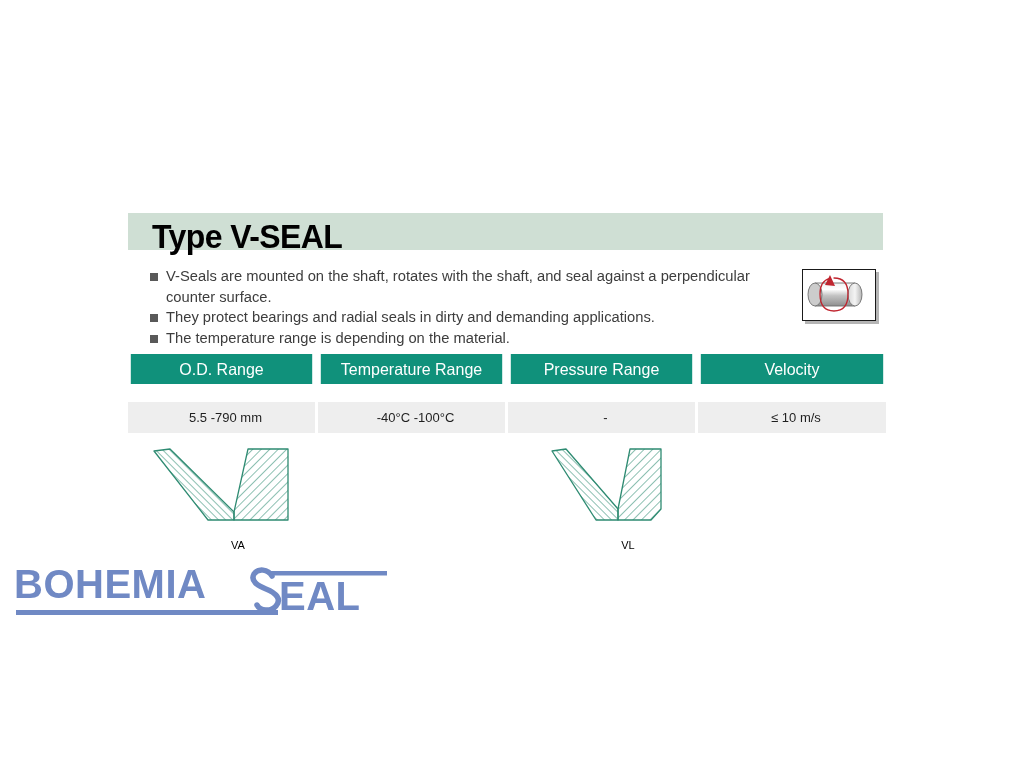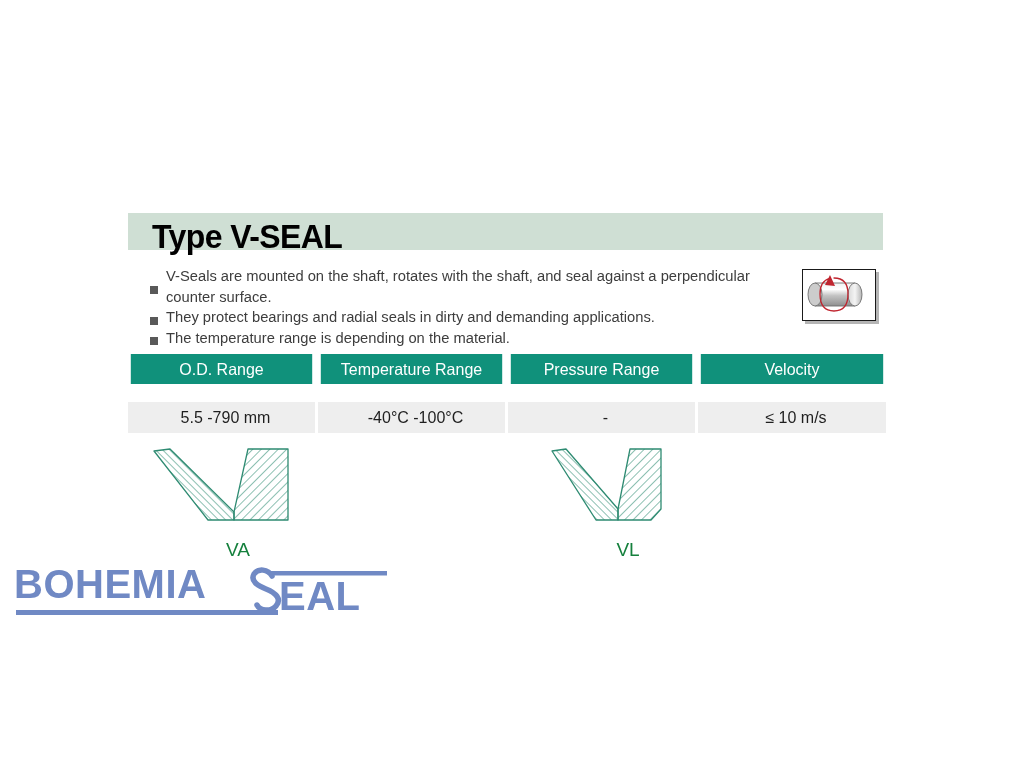--- a/index.html
+++ b/index.html
@@ -41,21 +41,21 @@
 
   
   #description-block {
     position: absolute;
     left: 150px;
     top: 266px;
     width: 640px;
   }
   .bullet-row {
     display: flex;
-    align-items: center;
+    align-items: flex-start;
     margin-bottom: 0px;
   }
   .bullet-marker {
     flex: 0 0 auto;
     width: 8px;
     height: 8px;
     background: #595959;
     margin-top: 7px;
     margin-right: 8px;
   }
@@ -101,21 +101,21 @@
     background: #10917b;
     color: #ffffff;
     font-size: 16.5px;
     line-height: 30px;
     height: 30px;
     transform: scaleX(0.97);
   }
   .td {
     background: #eeeeee;
     color: #1f1f1f;
-    font-size: 16px;
+    font-size: 13px;
     line-height: 31px;
     height: 31px;
     padding-left: 8px;
   }
   .col-gap { flex: 0 0 3px; }
   .c0 { flex: 0 0 187px; }
   .c1 { flex: 0 0 187px; }
   .c2 { flex: 0 0 187px; }
   .c3 { flex: 0 0 188px; }
 
@@ -127,22 +127,22 @@
     width: 760px;
     height: 120px;
   }
   .profile { position: absolute; top: 0; }
   .profile svg { display: block; }
   .profile-label {
     position: absolute;
     top: 96px;
     width: 100%;
     text-align: center;
-    font-size: 19px;
-    color: #15803d;
+    font-size: 11px;
+    color: #000000;
   }
   #profile-va { left: 20px;  width: 180px; }
   #profile-vs { left: 210px; width: 200px; }
   #profile-vl { left: 420px; width: 160px; }
 
   
   #logo {
     position: absolute;
     left: 14px;
     top: 560px;

